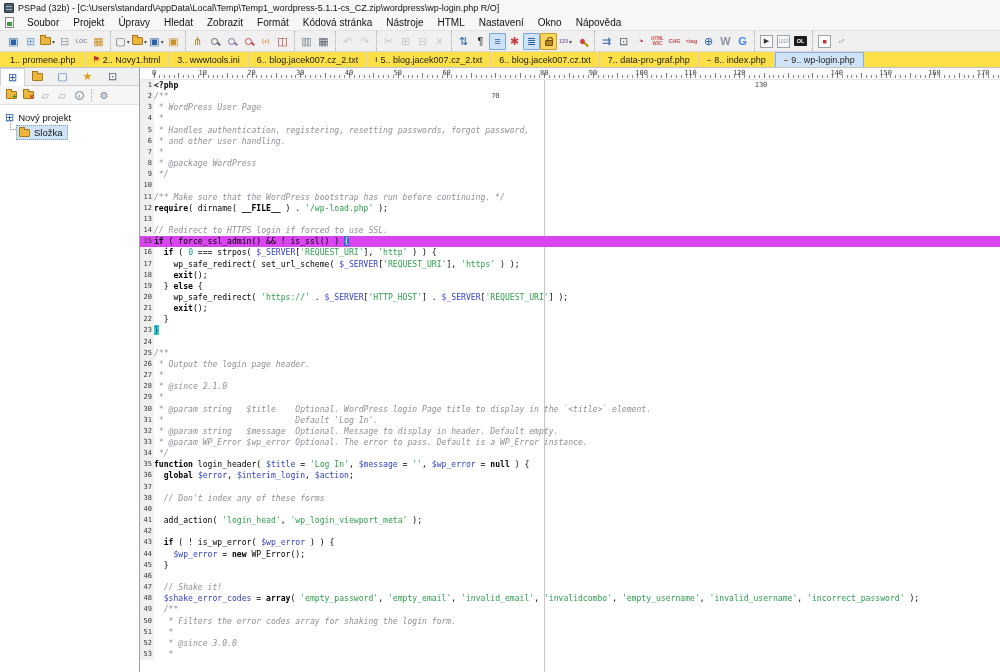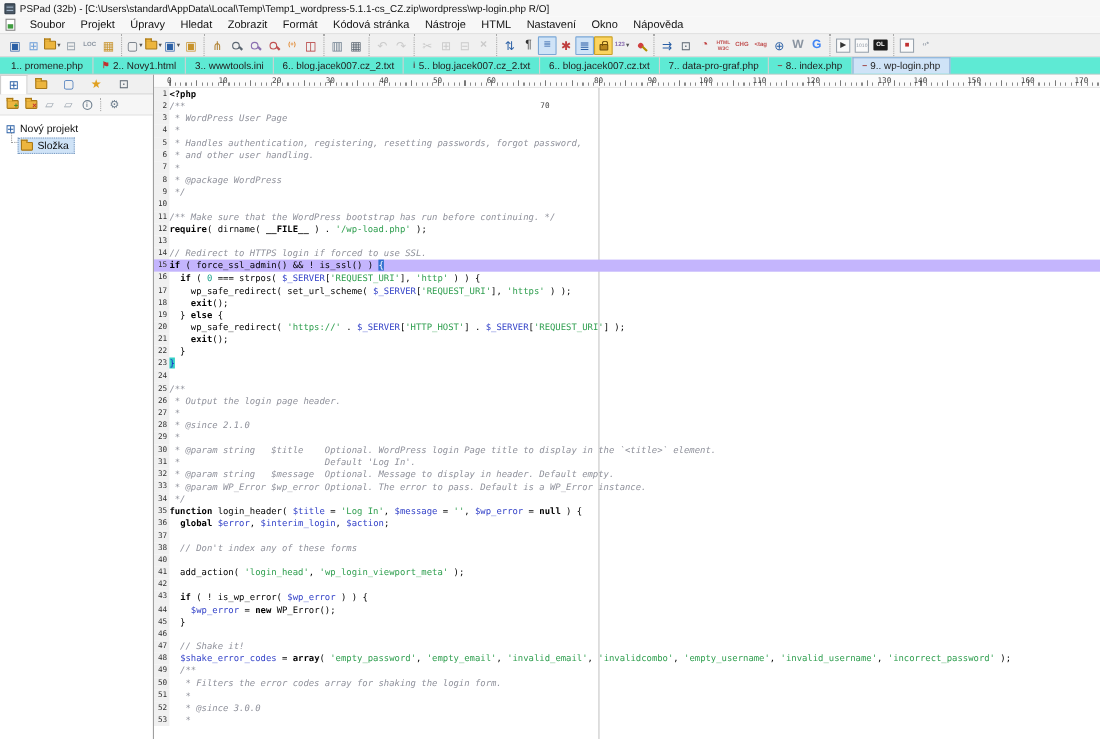--- a/index.html
+++ b/index.html
@@ -59,21 +59,21 @@
   .icn-mag::after { content:""; position:absolute; width:4px; height:1.5px;
     background:currentColor; right:-4px; bottom:-1px; transform:rotate(45deg); }
   .icn-pin { width:5px; height:5px; background:#d04040; border-radius:50%;
     position:relative; transform:rotate(-45deg); }
   .icn-pin::after { content:""; position:absolute; top:4px; left:2px; width:1.5px;
     height:6px; background:#b09000; }
   .icn-circle-i { width:9px; height:9px; border:1px solid #708090; border-radius:50%;
     font-size:6px; line-height:8px; text-align:center; color:#708090; font-weight:bold; }
 
   
-  .tabbar { height:16px; background:#5eead4; border-bottom:1px solid #c4c4c4;
+  .tabbar { height:16px; background:#fde047; border-bottom:1px solid #c4c4c4;
     display:flex; align-items:flex-start; font-size:9px; color:#222; padding-left:2px; }
   .ftab { height:15px; display:flex; align-items:center; gap:3px; padding:0 8px;
     border-right:1px solid #d2d2d2; white-space:nowrap; }
   .ftab.active { background:#cfe3f7; border:1px solid #8cb0d8; border-bottom:none; }
   .ftab .ticn { font-size:8px; font-weight:bold; line-height:8px; }
 
   
   .main { display:flex; height:604px; }
 
   
@@ -108,21 +108,21 @@
   .rticks5 { position:absolute; left:14px; right:0; bottom:1px; height:5px;
     background:repeating-linear-gradient(to right,#777 0 1px,transparent 1px 24.385px); }
   .codearea { position:relative; height:592px; overflow:hidden; }
   .margin-line { position:absolute; left:404px; top:0; bottom:0; width:1px;
     background:#c6c6c6; }
   .line { display:flex; height:11.17px; line-height:11.17px; font-size:8.1px;
     white-space:pre; position:relative; }
   .ln { flex:none; width:14px; background:#f0f0f0; color:#333; text-align:right;
     padding-right:2px; font-size:7px; }
   .ct { flex:1; }
-  .line.hl, .line.hl .ln { background:#c4b5fd; }
+  .line.hl, .line.hl .ln { background:#d946ef; }
   .k { font-weight:bold; color:#000; }
   .c { color:#8e909a; font-style:italic; }
   .s { color:#2e9e4e; }
   .v { color:#3342c8; }
   .n { color:#18a08c; }
   .p { color:#000; }
   .cur { background:#2f6fd0; color:#fff; }
   .match { background:#35d0c5; color:#1a1acc; }
 </style>
 </head>
@@ -410,21 +410,21 @@
         <span class="rlabel" style="left: 160.31px;">30</span>
         <span class="rlabel" style="left: 209.08px;">40</span>
         <span class="rlabel" style="left: 257.85px;">50</span>
         <span class="rlabel" style="left: 306.62px;">60</span>
         <span class="rlabel" style="left: 355.39px; margin-top: 23px;">70</span>
         <span class="rlabel" style="left: 404.16px;">80</span>
         <span class="rlabel" style="left: 452.93px;">90</span>
         <span class="rlabel" style="left: 501.7px;">100</span>
         <span class="rlabel" style="left: 550.47px;">110</span>
         <span class="rlabel" style="left: 599.24px;">120</span>
-        <span class="rlabel" style="left: 664px;">130</span>
+        <span class="rlabel" style="left: 621px; margin-top: 12px;">130</span>
         <span class="rlabel" style="left: 696.78px;">140</span>
         <span class="rlabel" style="left: 745.55px;">150</span>
         <span class="rlabel" style="left: 794.32px;">160</span>
         <span class="rlabel" style="left: 843.09px;">170</span>
       </div>
     <div class="codearea" id="codearea">
       <div class="margin-line"></div>
     <div class="line"><span class="ln">1</span><span class="ct"><span class="k">&lt;?php</span></span></div>
         <div class="line"><span class="ln">2</span><span class="ct"><span class="c">/**</span></span></div>
         <div class="line"><span class="ln">3</span><span class="ct"><span class="c"> * WordPress User Page</span></span></div>

